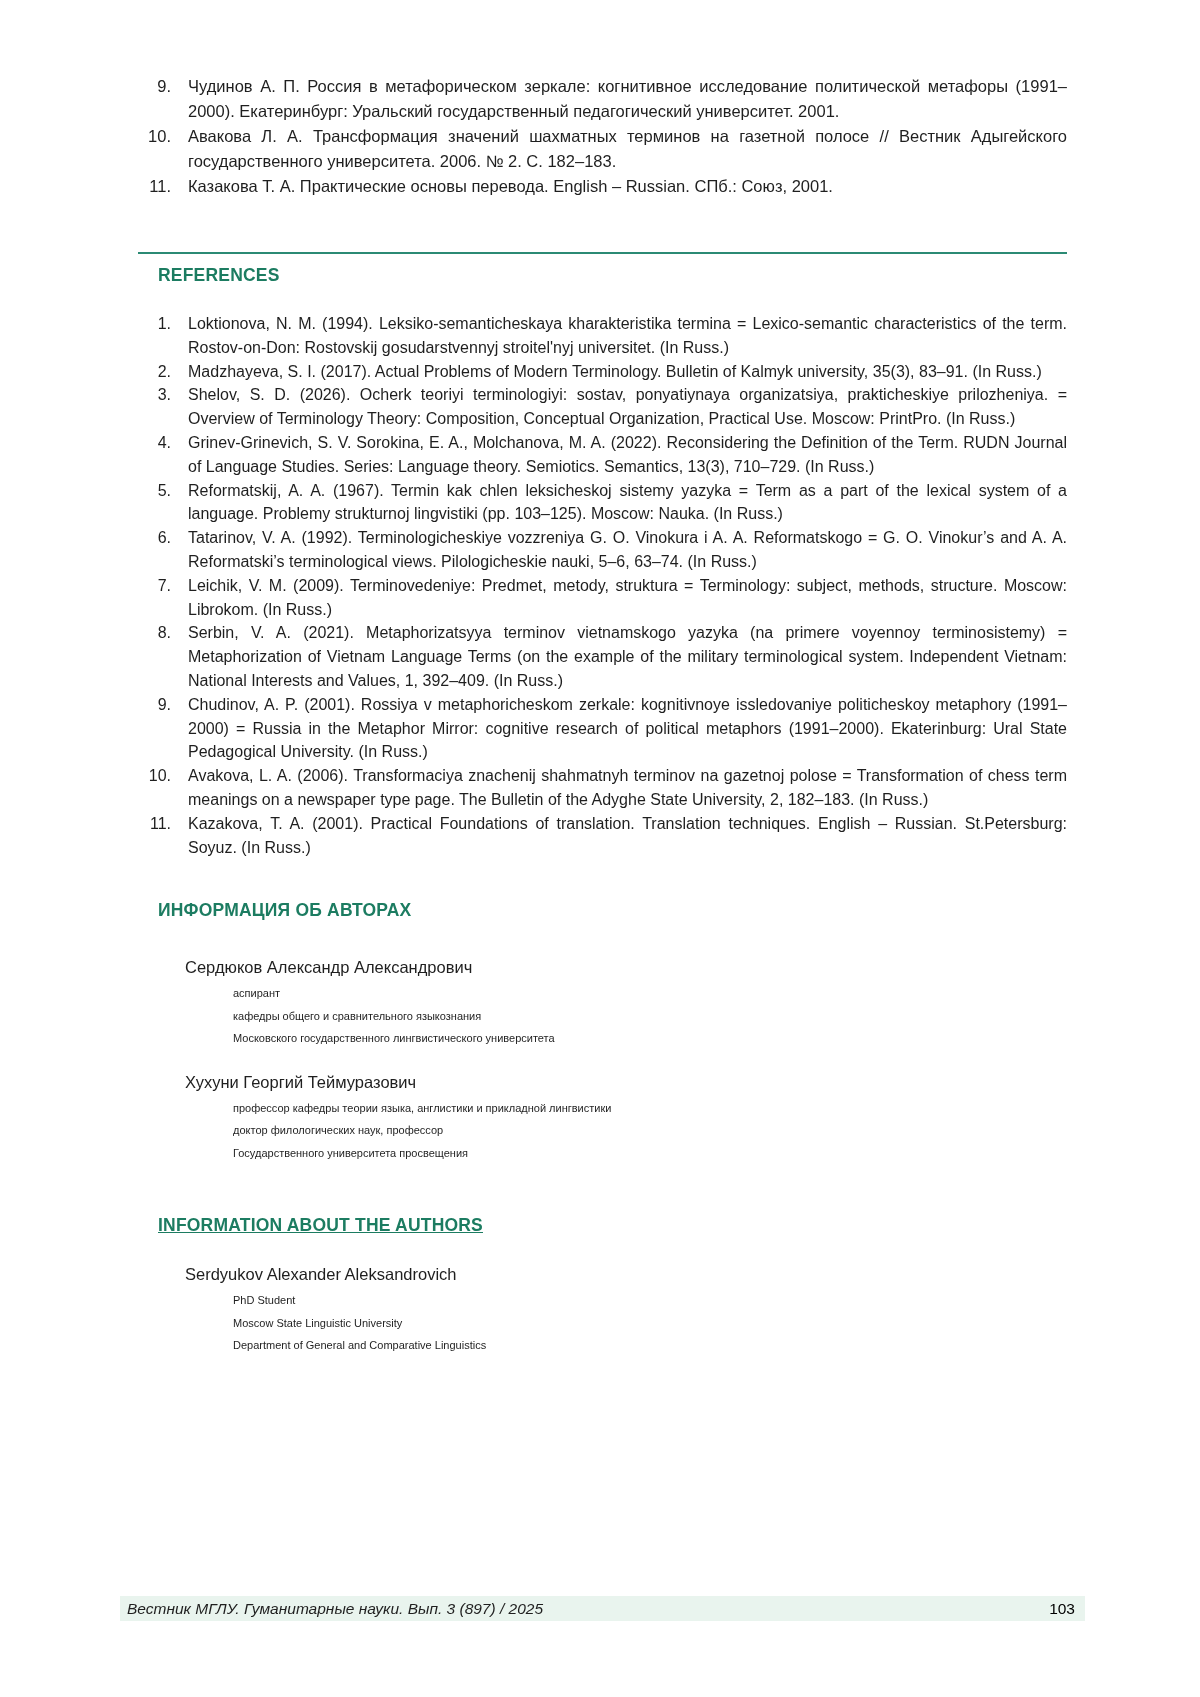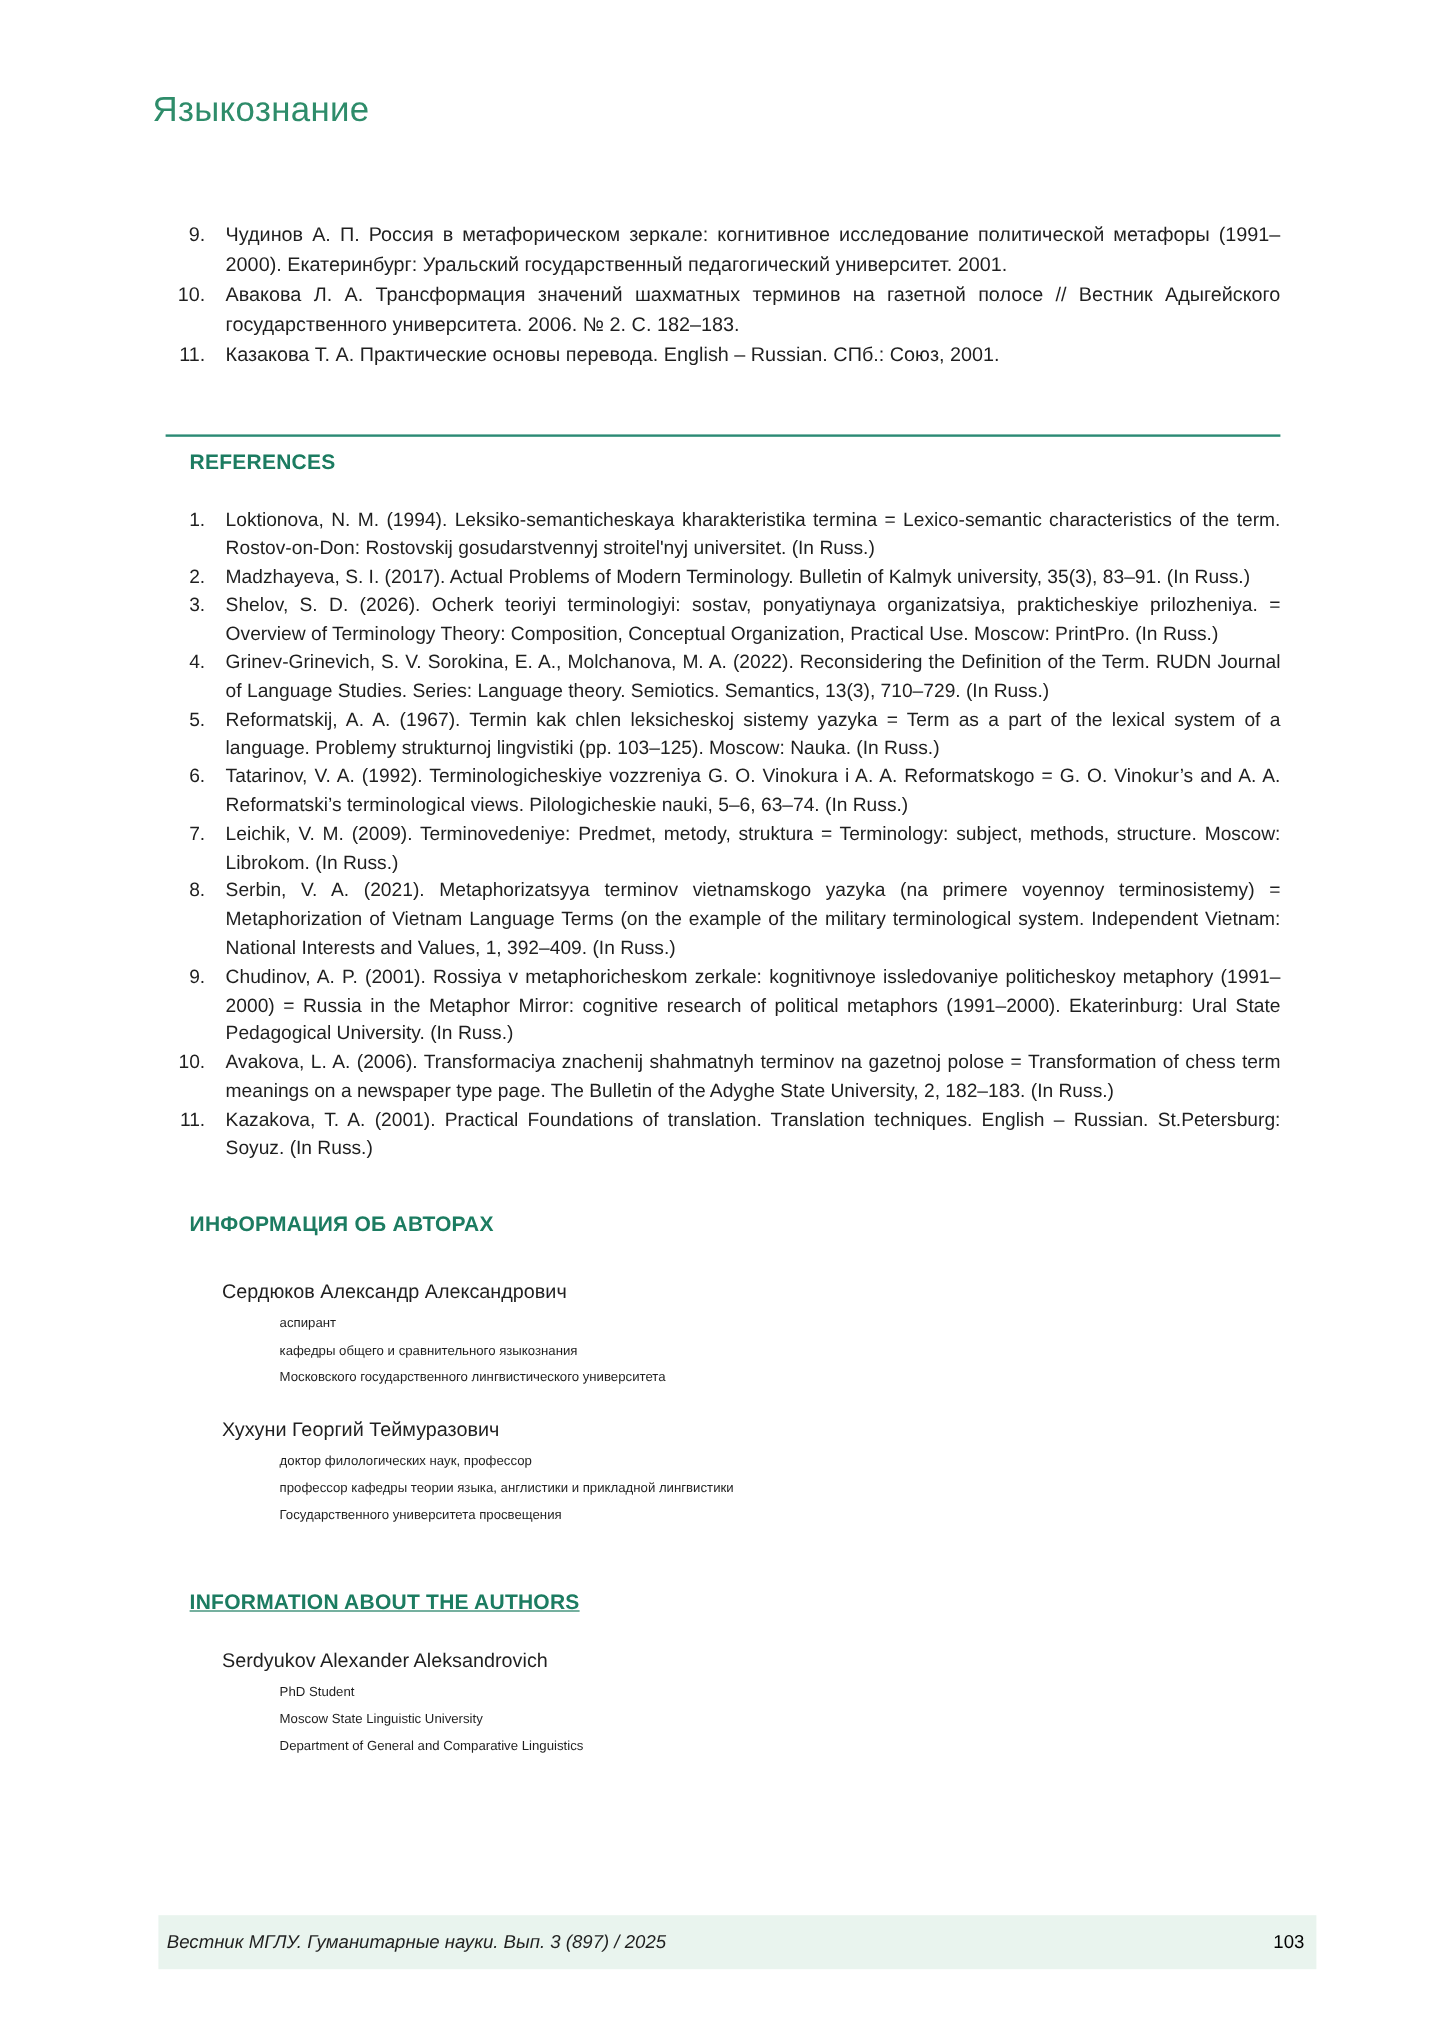--- a/index.html
+++ b/index.html
@@ -76,24 +76,24 @@
     margin-bottom: 2px;
   }
   .author-line {
     font-size: 11px;
     line-height: 22.5px;
     margin-left: 48px;
   }
 
   .footer-bar {
     position: absolute;
-    left: 132px;
+    left: 120px;
     top: 1596px;
     width: 965px;
-    height: 45px;
+    height: 25px;
     background: #e9f4ee;
     display: flex;
     align-items: center;
     justify-content: space-between;
     padding: 0 10px 0 7px;
   }
   .footer-journal {
     font-style: italic;
     font-size: 15.5px;
     color: #1f1f1f;
@@ -101,21 +101,20 @@
   .footer-page {
     font-size: 15.5px;
     color: #000000;
   }
 </style>
 </head>
 <body>
 
 <div class="page">
 
-  <h1 class="page-title">Языкознание</h1>
 
   <ol class="ref-list ru-refs">
     <li class="ref-item">
       <span class="ref-num">9.</span>
       <span class="ref-text">Чудинов А. П. Россия в метафорическом зеркале: когнитивное исследование политической метафоры (1991–2000). Екатеринбург: Уральский государственный педагогический университет. 2001.</span>
     </li>
     <li class="ref-item">
       <span class="ref-num">10.</span>
       <span class="ref-text">Авакова Л. А. Трансформация значений шахматных терминов на газетной полосе // Вестник Адыгейского государственного университета. 2006. № 2. С. 182–183.</span>
     </li>
@@ -180,22 +179,22 @@
 
   <div class="author-block first">
     <p class="author-name">Сердюков Александр Александрович</p>
     <p class="author-line">аспирант</p>
     <p class="author-line">кафедры общего и сравнительного языкознания</p>
     <p class="author-line">Московского государственного лингвистического университета</p>
   </div>
 
   <div class="author-block second">
     <p class="author-name">Хухуни Георгий Теймуразович</p>
+    <p class="author-line">профессор кафедры теории языка, англистики и прикладной лингвистики</p>
     <p class="author-line">доктор филологических наук, профессор</p>
-    <p class="author-line">профессор кафедры теории языка, англистики и прикладной лингвистики</p>
     <p class="author-line">Государственного университета просвещения</p>
   </div>
 
   <h2 class="section-heading heading-authors-en">INFORMATION ABOUT THE AUTHORS</h2>
 
   <div class="author-block en-first">
     <p class="author-name">Serdyukov Alexander Aleksandrovich</p>
     <p class="author-line">PhD Student</p>
     <p class="author-line">Moscow State Linguistic University</p>
     <p class="author-line">Department of General and Comparative Linguistics</p>

